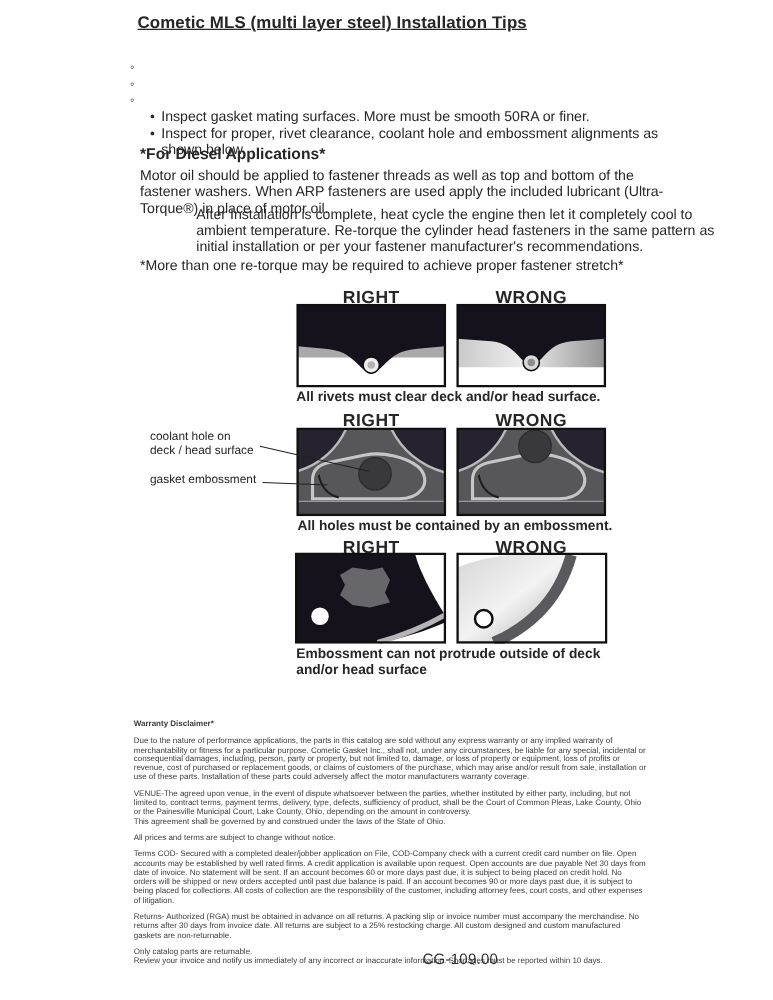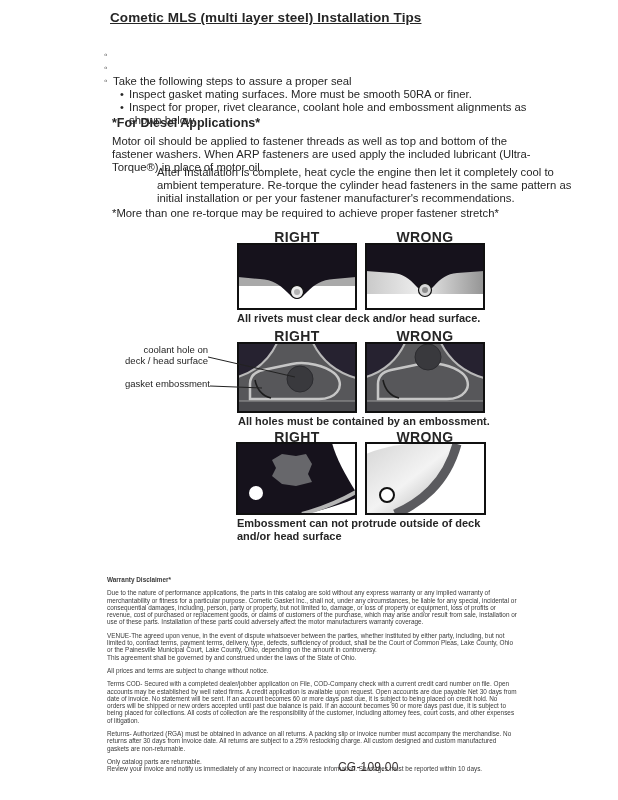--- a/index.html
+++ b/index.html
@@ -17,21 +17,21 @@
   .sb-glyph{width:9px;font-size:11px;flex:0 0 9px;}
 
   .diesel-head{left:112px;top:116px;font-size:12.5px;font-weight:bold;}
   .para{left:112px;width:430px;font-size:11.3px;line-height:13px;}
   .p1{top:135px;} .p2{top:166px;margin-left:45px;} .p3{top:207px;}
 
   .rw-label{width:120px;text-align:center;font-size:14px;font-weight:bold;letter-spacing:.4px;}
   .cap{font-size:11px;font-weight:bold;line-height:12.5px;}
   .panel{display:block;}
 
-  .callout{font-size:9.5px;line-height:10.5px;text-align:right;color:#1e1e1e;}
+  .callout{font-size:9.5px;line-height:10.5px;text-align:left;color:#1e1e1e;}
 
   .legal{left:107px;top:576px;width:410px;font-size:6.4px;line-height:7.3px;
          color:#3a3a3a;}
   .legal .lg-head{font-weight:bold;margin:0 0 6px 0;}
   .legal p{margin:0 0 6px 0;white-space:pre-line;}
 
   .pagenum{left:338px;top:760px;width:140px;
            font-size:12px;color:#353030;letter-spacing:.2px;}
 </style>
 </head>
@@ -41,21 +41,20 @@
 
 <div class="abs bullets">
   <div class="b-row">
     <span class="b-glyph">◦</span>
   </div>
   <div class="b-row">
     <span class="b-glyph">◦</span>
   </div>
   <div class="b-row">
     <span class="b-glyph">◦</span>
-    <span>Take the following steps to assure a proper seal</span>
   </div>
   <div class="sb-row">
     <span class="sb-glyph">•</span>
     <span>Inspect gasket mating surfaces.  More must be smooth 50RA or finer.</span>
   </div>
   <div class="sb-row">
     <span class="sb-glyph">•</span>
     <span>Inspect for proper, rivet clearance, coolant hole and embossment alignments as shown below.</span>
   </div>
 </div>

